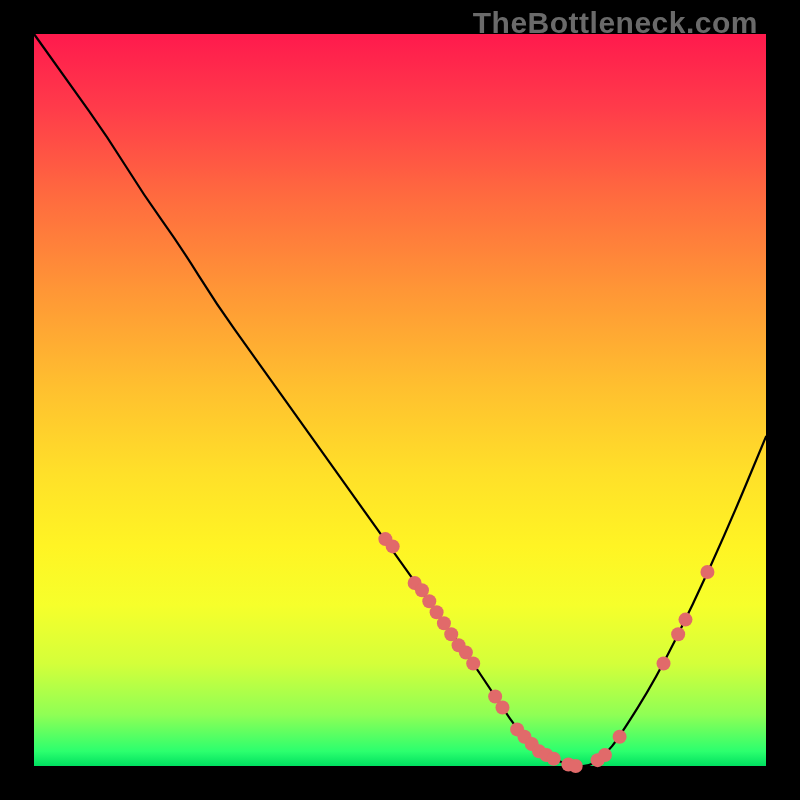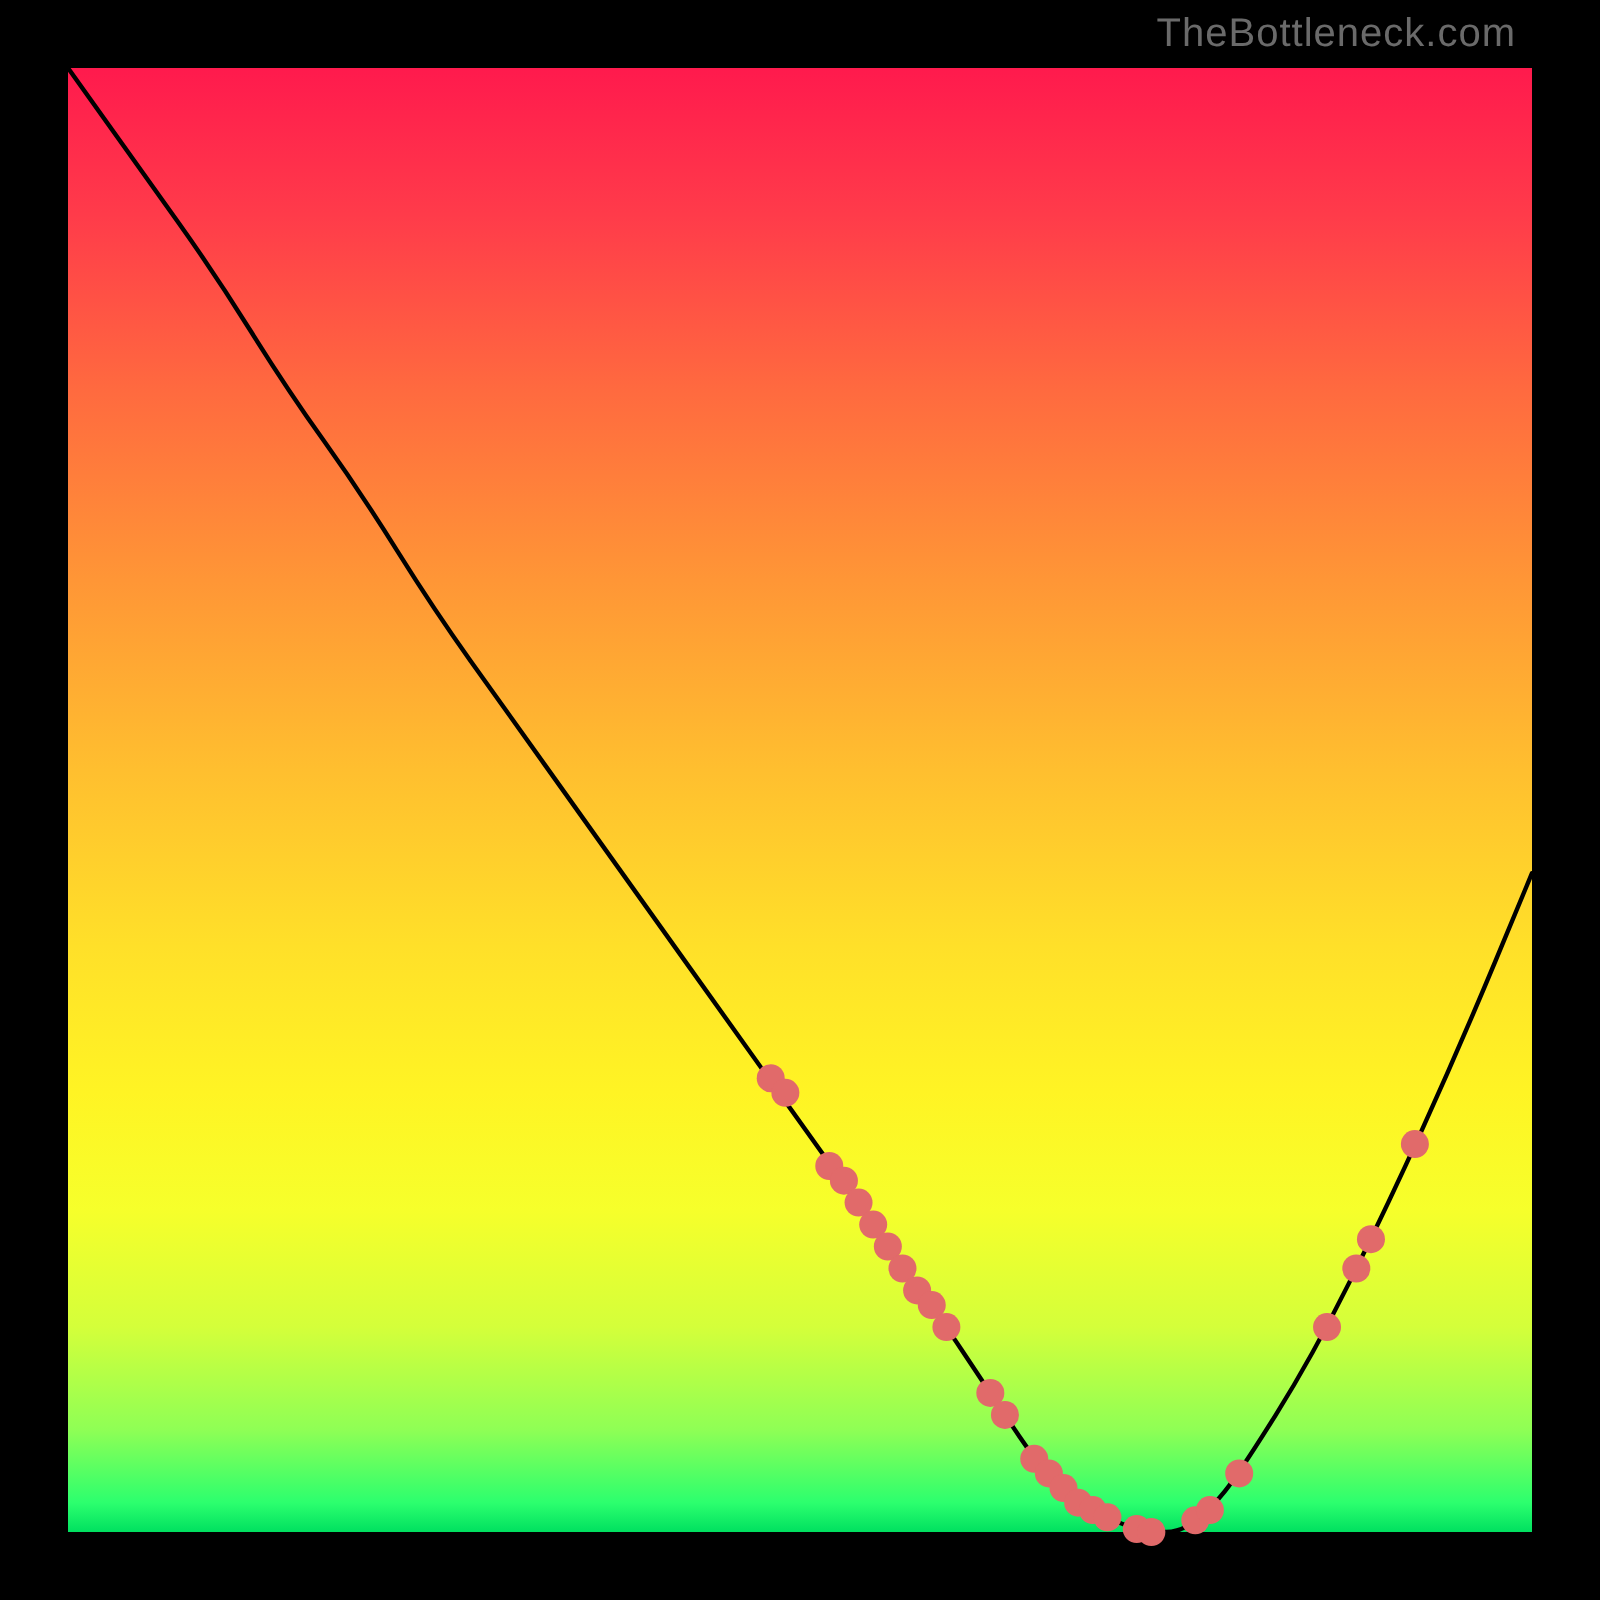--- a/index.html
+++ b/index.html
@@ -45,23 +45,23 @@
       #8fff55 93%,
       #2cff6e 98%,
       #00e060 100%
     );
   }
   .watermark {
     position: absolute;
     top: 6px;
     right: 42px;
     color: #6a6a6a;
-    font-size: 20px;
+    font-size: 30px;
     letter-spacing: 0.5px;
-    font-weight: 400;
+    font-weight: 700;
     user-select: none;
   }
   svg.curve {
     position: absolute;
     left: 0;
     top: 0;
     width: 732px;
     height: 732px;
     overflow: visible;
   }

